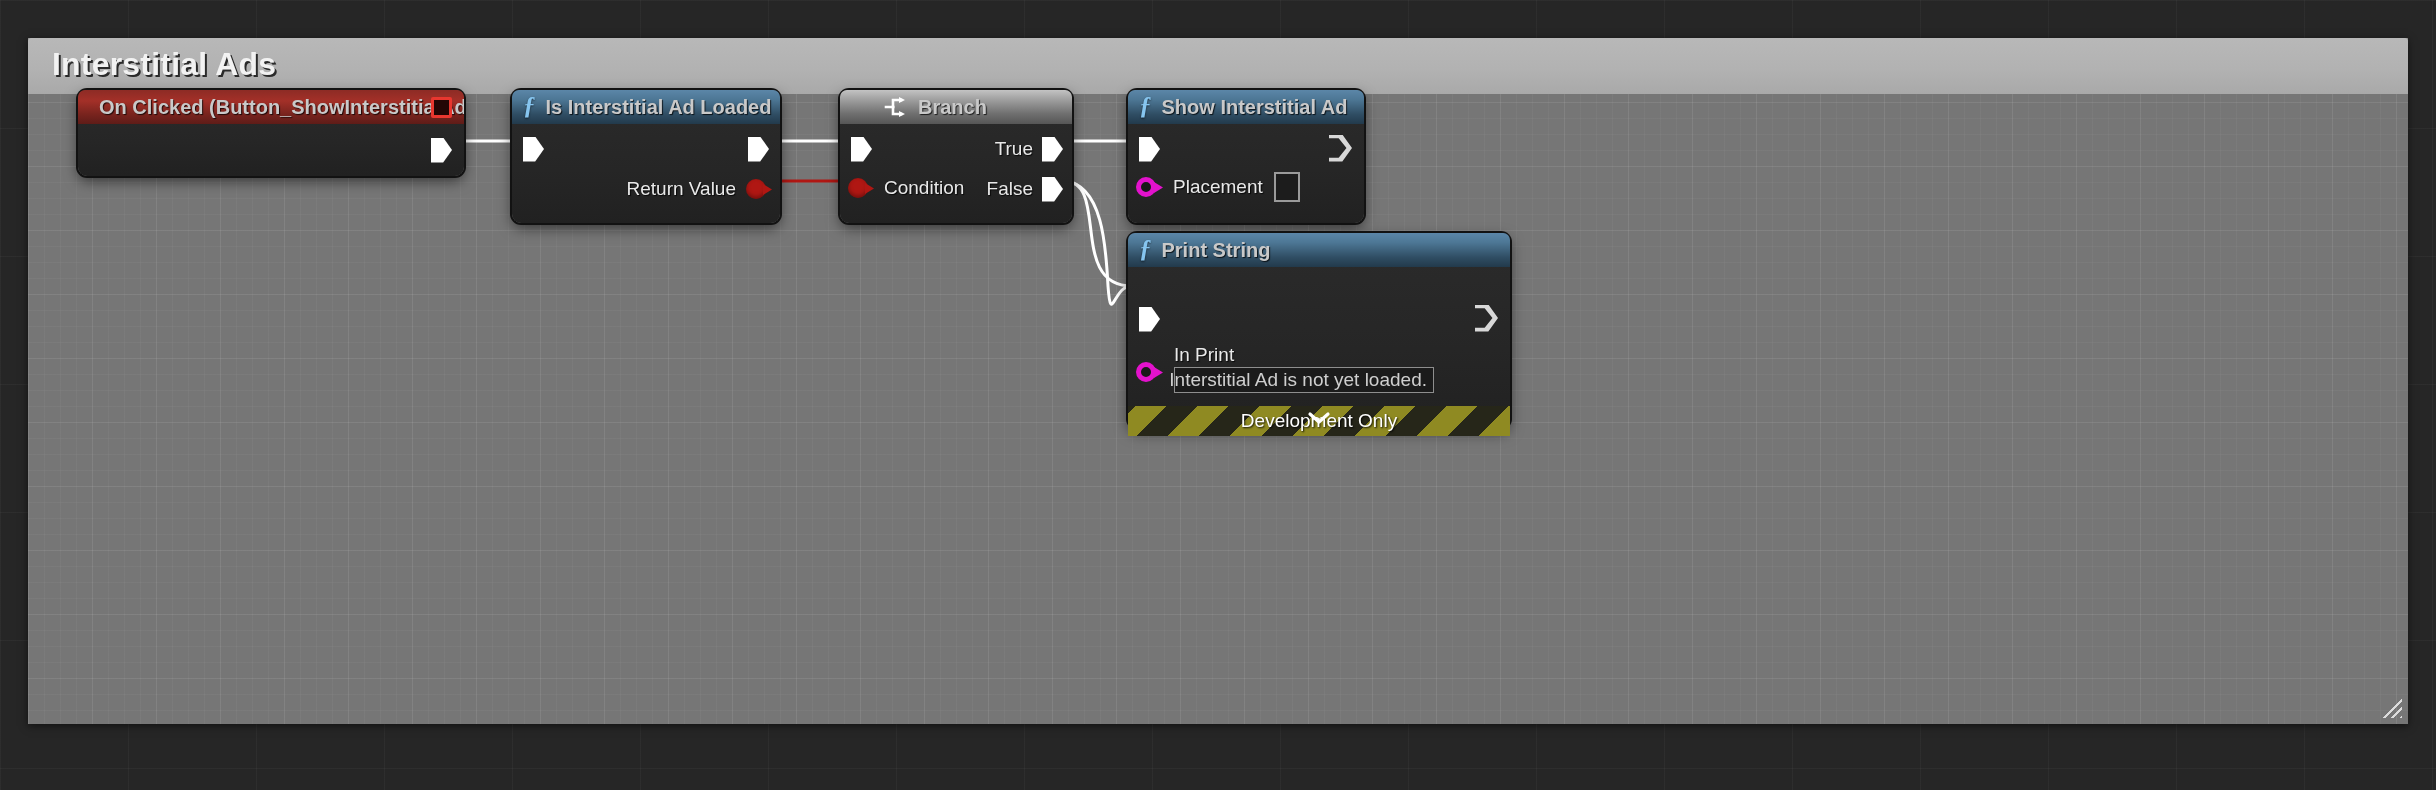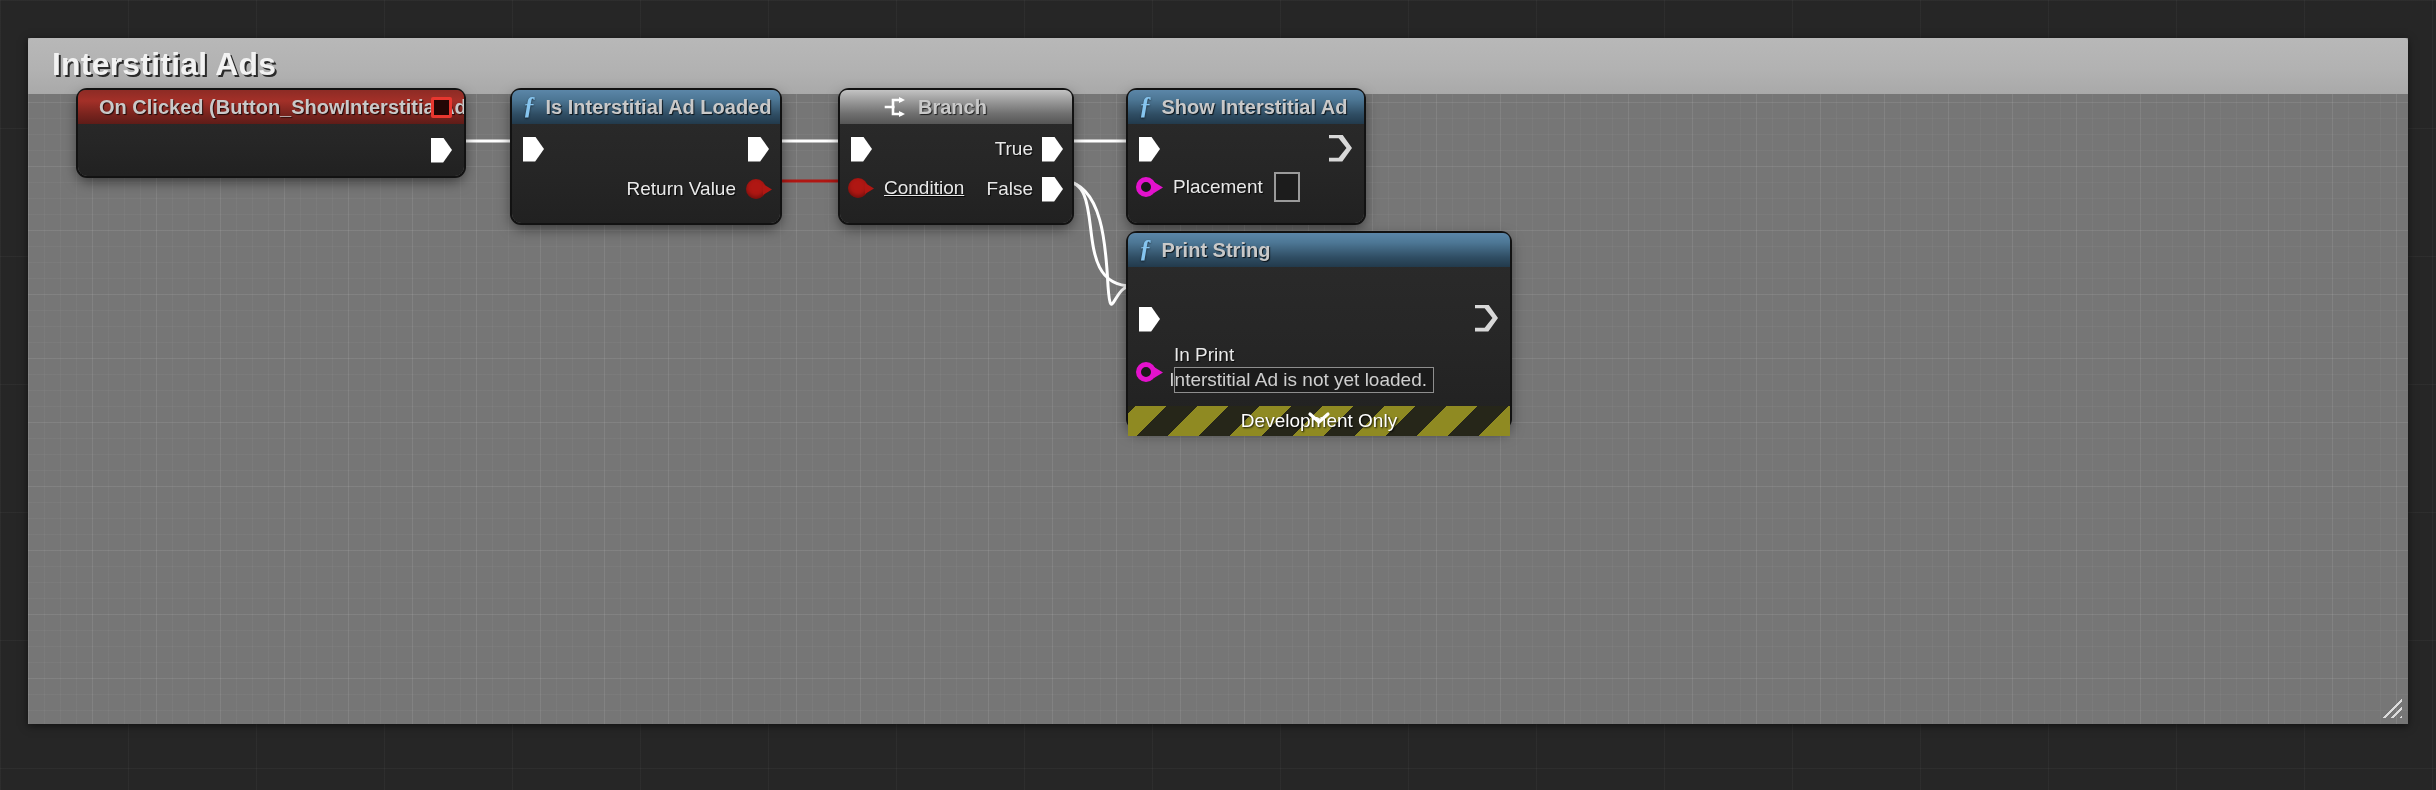--- a/index.html
+++ b/index.html
@@ -288,21 +288,21 @@
       </div>
       <div class="node-body" style="height:99px;">
         <div class="pin-row" style="left:11px; top:12px;">
           <span class="exec-pin"></span>
         </div>
         <div class="pin-row" style="left:8px; top:51px;">
           <span class="bool-pin">
             <span class="dot"></span>
               <span class="tri"></span>
           </span>
-          <span class="pin-label" style="margin-left:10px;text-decoration:underline;">Condition</span>
+          <span class="pin-label" style="margin-left:10px;">Condition</span>
         </div>
         <div class="pin-row" style="right:9px; top:12px;">
           <span class="pin-label">True</span>
           <span class="exec-pin" style="margin-left:9px;"></span>
         </div>
         <div class="pin-row" style="right:9px; top:52px;">
           <span class="pin-label">False</span>
           <span class="exec-pin" style="margin-left:9px;"></span>
         </div>
       </div>

